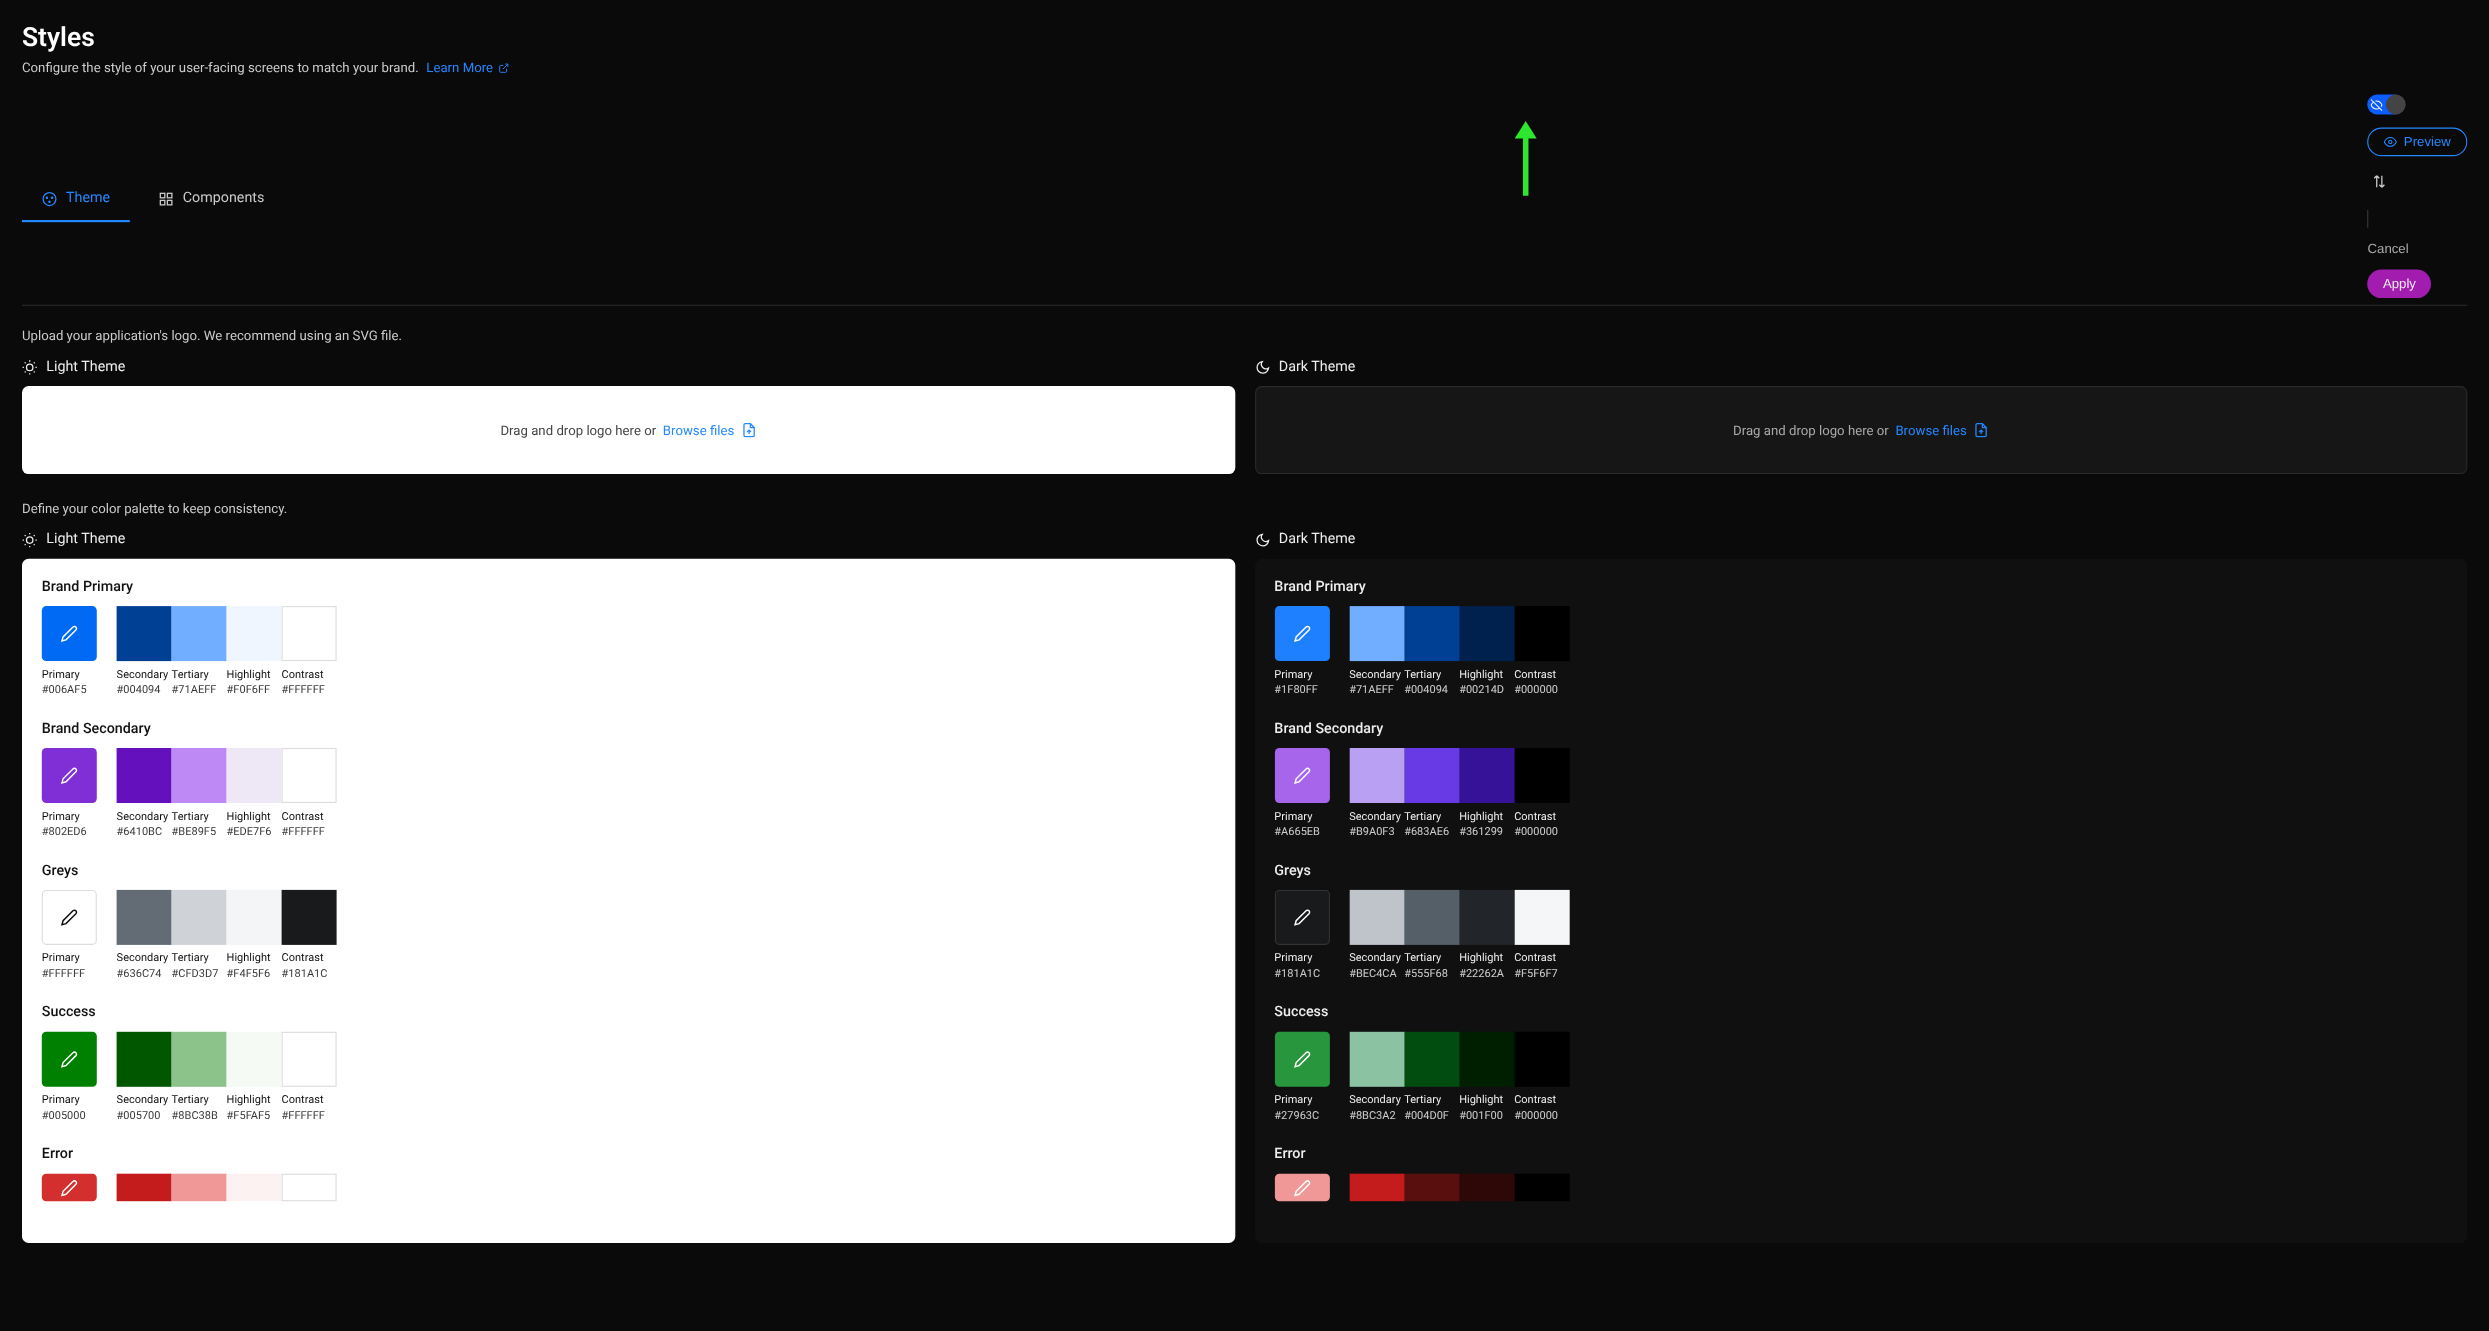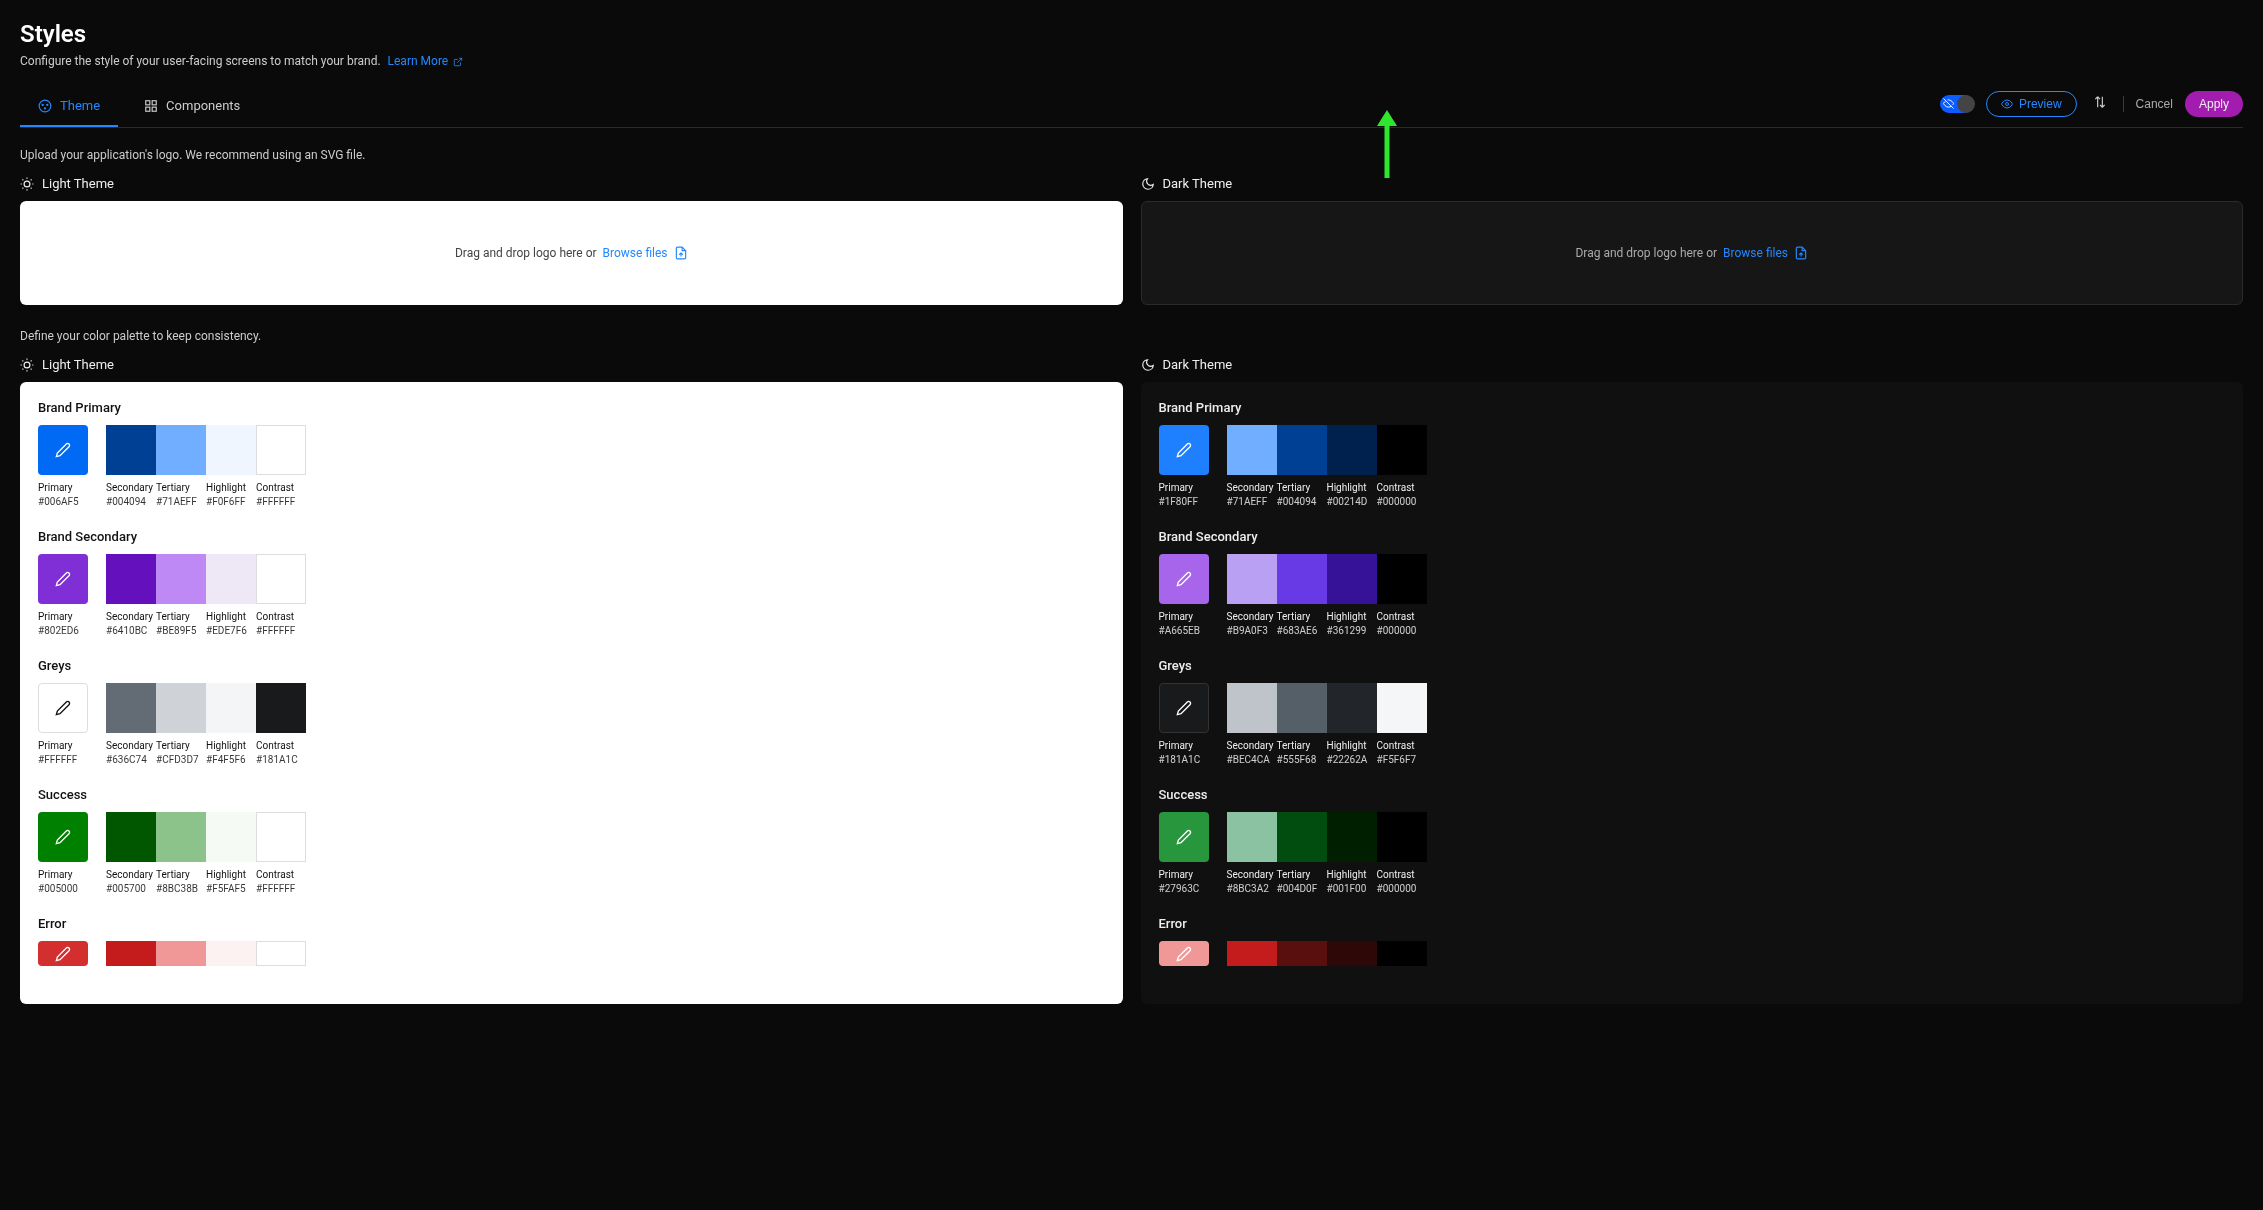--- a/index.html
+++ b/index.html
@@ -22,21 +22,21 @@
 }
 .tabs { display: flex; gap: 8px; }
 .tab {
   display: flex; align-items: center; gap: 8px;
   padding: 12px 18px; font-size: 13px; color: #cccccc;
   cursor: pointer; border-bottom: 2px solid transparent;
 }
 .tab.active { color: #2388ff; border-bottom-color: #2388ff; }
 .tab-icon { width: 14px; height: 14px; }
 
-.tab-actions { display: flex; align-items: center; gap: 12px; padding-bottom: 6px; }
+.tab-actions { display: flex; align-items: flex-start; gap: 12px; padding-bottom: 6px; flex-direction: column; }
 .toggle-pill {
   width: 34px; height: 18px; background: #0d5cff; border-radius: 9px;
   position: relative; display: flex; align-items: center;
 }
 .toggle-knob {
   width: 18px; height: 18px; background: #444; border-radius: 50%;
   position: absolute; right: -1px; display: flex; align-items: center; justify-content: center;
 }
 .preview-btn {
   display: flex; align-items: center; gap: 6px;
@@ -54,21 +54,21 @@
 
 .section-title { font-size: 16px; font-weight: 600; margin-bottom: 4px; }
 .section-subtitle { font-size: 12px; color: #cccccc; margin-bottom: 14px; }
 
 .two-col { display: flex; gap: 18px; margin-bottom: 24px; }
 .col { flex: 1; }
 .theme-header { display: flex; align-items: center; gap: 8px; font-size: 13px; margin-bottom: 10px; color: #eeeeee; }
 .theme-icon { width: 14px; height: 14px; }
 
 .dropzone {
-  height: 104px; border-radius: 6px;
+  height: 80px; border-radius: 6px;
   display: flex; align-items: center; justify-content: center;
   font-size: 12px; gap: 6px;
 }
 .dropzone.light { background: #ffffff; color: #444; }
 .dropzone.dark { background: #161616; color: #aaa; border: 1px solid #2a2a2a; }
 .browse-link { color: #2388ff; cursor: pointer; }
 .upload-icn { width: 14px; height: 14px; }
 
 .color-panel { border-radius: 6px; padding: 18px; }
 .color-panel.light { background: #ffffff; color: #111; }

